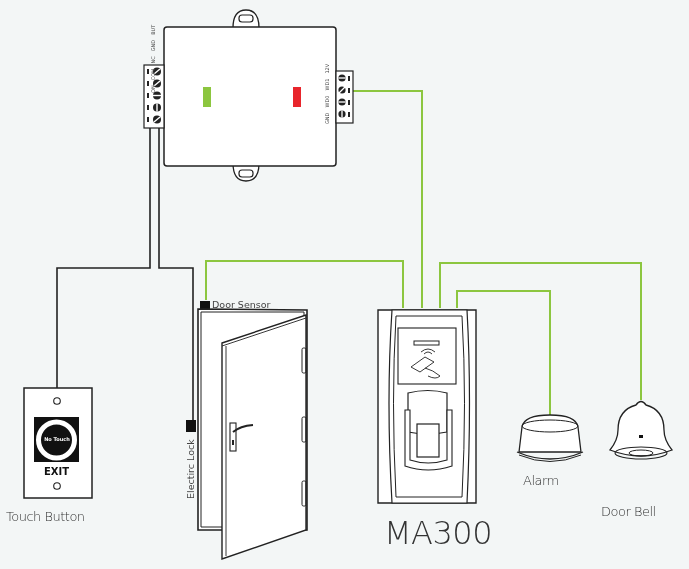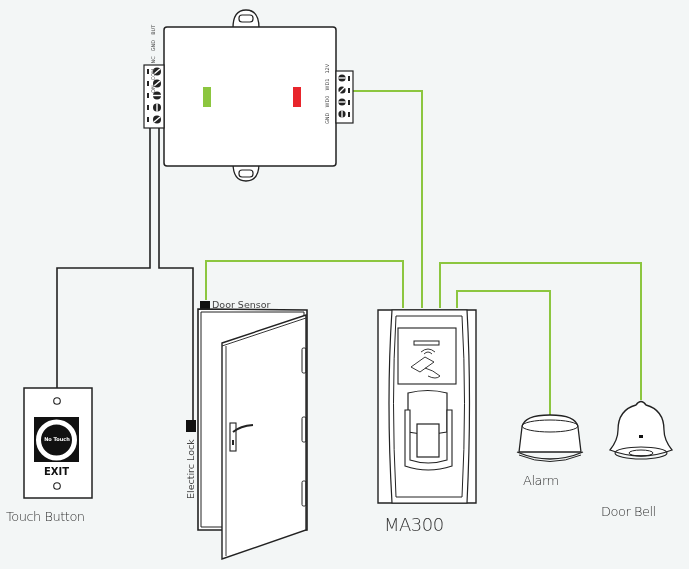--- a/index.html
+++ b/index.html
@@ -1,20 +1,20 @@
 <!DOCTYPE html>
 <html><head>
 <meta charset="utf-8">
 <style>
   html,body{margin:0;padding:0;}
   body{width:689px;height:569px;background:#f3f6f6;position:relative;overflow:hidden;font-family:"DejaVu Sans",sans-serif;}
   svg{position:absolute;left:0;top:0;}
   .lbl{position:absolute;color:#333;font-family:"DejaVu Sans",sans-serif;white-space:nowrap;}
   .big{font-size:13px;font-weight:300;letter-spacing:-0.5px;}
-  .xl{font-size:18px;font-weight:300;letter-spacing:-0.5px;}
+  .xl{font-size:32px;font-weight:300;letter-spacing:-0.5px;}
   .sm{font-size:9.5px;color:#444;}
   .tiny{font-size:5px;color:#444;}
 </style>
 </head>
 <body style="background: rgb(243, 246, 246);">
 
 <svg width="689" height="569" viewBox="0 0 689 569">
 
   <g fill="none" stroke="#8cc63f" stroke-width="2">
     <polyline points="352,91 422,91 422,308"></polyline>

